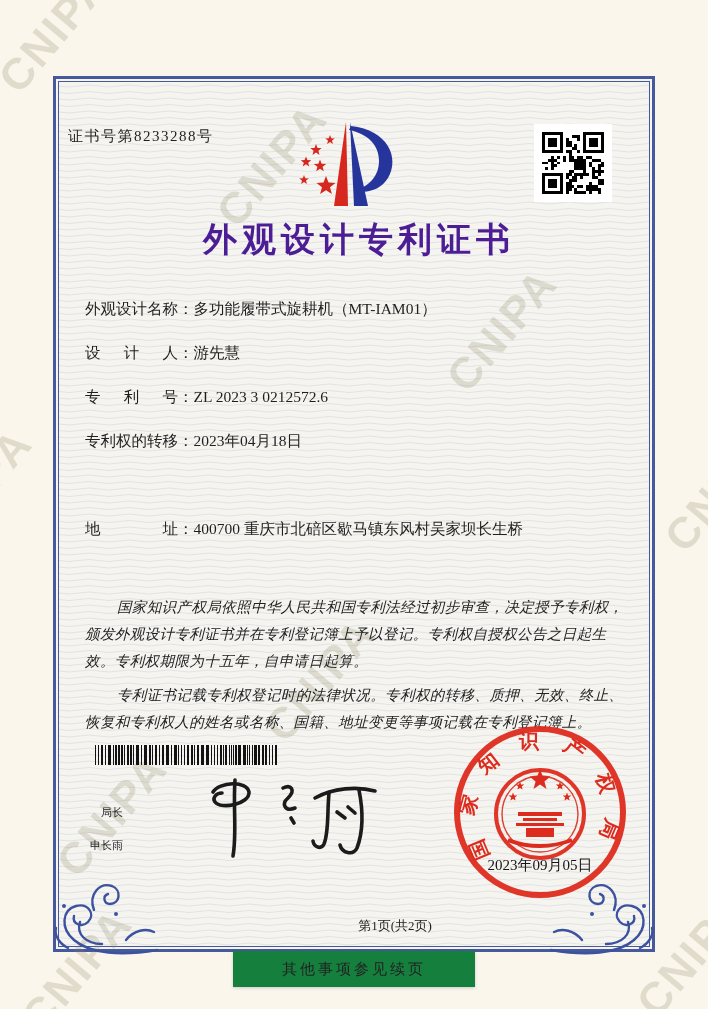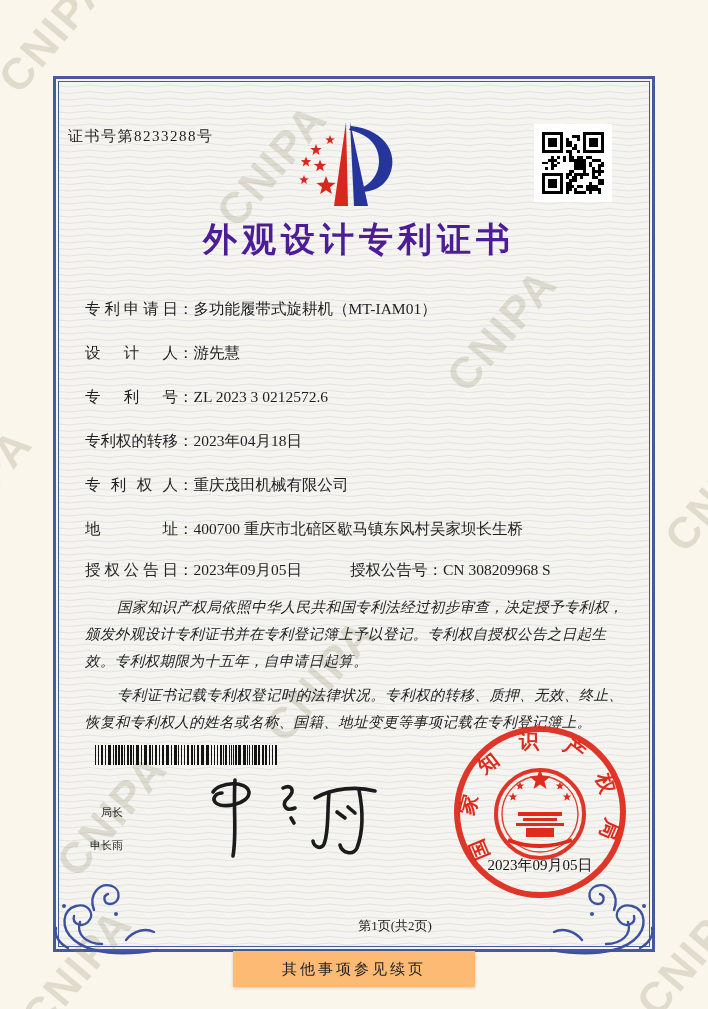--- a/index.html
+++ b/index.html
@@ -43,21 +43,21 @@
 
   #signer{left:90px;top:796px;font-family:"Liberation Sans","DejaVu Sans",sans-serif;
           font-size:11px;line-height:33px;color:#222;text-align:right;}
   #signature{left:195px;top:762px;width:205px;height:105px;}
 
   #seal{left:450px;top:722px;width:180px;height:180px;}
   #seal-date{left:455px;top:856px;width:170px;text-align:center;font-size:15px;color:#151515;}
 
   #page-footer{left:53px;top:917px;width:596px;text-align:center;font-size:13px;padding-left:44px;}
 
-  #cont-box{left:233px;top:951px;width:242px;height:36px;background:#fdba74;
+  #cont-box{left:233px;top:951px;width:242px;height:36px;background:#15803d;
             box-shadow:0 1px 3px rgba(0,0,0,.18);display:flex;align-items:center;
             justify-content:center;font-size:15px;letter-spacing:3px;color:#222;}
 
   .flourish{position:absolute;z-index:3;width:118px;height:86px;}
   #flourish-left{left:42px;top:870px;}
   #flourish-right{left:548px;top:870px;transform:scaleX(-1);}
 </style>
 </head>
 <body>
 
@@ -383,42 +383,33 @@
         <rect x="16" y="2" width="3" height="3" fill="#000"></rect>
         <rect x="0" y="14" width="7" height="7" fill="#000"></rect>
         <rect x="1" y="15" width="5" height="5" fill="#fff"></rect>
         <rect x="2" y="16" width="3" height="3" fill="#000"></rect>
       </svg>
   </div>
 
   <div id="title" class="content">外观设计专利证书</div>
 
   <div class="content field-row" style="top:299px">
-    <span class="f-label">专利申请日</span><span class="f-colon">：</span><span class="f-value">多功能履带式旋耕机（MT-IAM01）</span>
+    <span class="f-label">外观设计名称</span><span class="f-colon">：</span><span class="f-value">多功能履带式旋耕机（MT-IAM01）</span>
   </div>
   <div class="content field-row" style="top:343px">
     <span class="f-label">设计人</span><span class="f-colon">：</span><span class="f-value">游先慧</span>
   </div>
   <div class="content field-row" style="top:387px">
     <span class="f-label">专利号</span><span class="f-colon">：</span><span class="f-value">ZL 2023 3 0212572.6</span>
   </div>
   <div class="content field-row" style="top:431px">
     <span class="f-label">专利权的转移</span><span class="f-colon">：</span><span class="f-value">2023年04月18日</span>
   </div>
-  <div class="content field-row" style="top:475px">
-    <span class="f-label">专利权人</span><span class="f-colon">：</span><span class="f-value">重庆茂田机械有限公司</span>
-  </div>
   <div class="content field-row" style="top:519px">
     <span class="f-label">地址</span><span class="f-colon">：</span><span class="f-value">400700 重庆市北碚区歇马镇东风村吴家坝长生桥</span>
-  </div>
-  <div class="content field-row" style="top:560px;position:absolute">
-    <span class="f-label">授权公告日</span><span class="f-colon">：</span><span class="f-value">2023年09月05日</span>
-    <span class="pair2">
-      <span>授权公告号</span><span>：</span><span class="f-value">CN 308209968 S</span>
-    </span>
   </div>
 
   <div id="paragraphs" class="content">
     <p>国家知识产权局依照中华人民共和国专利法经过初步审查，决定授予专利权，颁发外观设计专利证书并在专利登记簿上予以登记。专利权自授权公告之日起生效。专利权期限为十五年，自申请日起算。</p>
     <p>专利证书记载专利权登记时的法律状况。专利权的转移、质押、无效、终止、恢复和专利权人的姓名或名称、国籍、地址变更等事项记载在专利登记簿上。</p>
   </div>
 
   <div id="barcode-wrap" class="content">
     <svg id="barcode" width="185" height="20">
         <rect x="0" y="0" width="1" height="20" fill="#121212"></rect>

